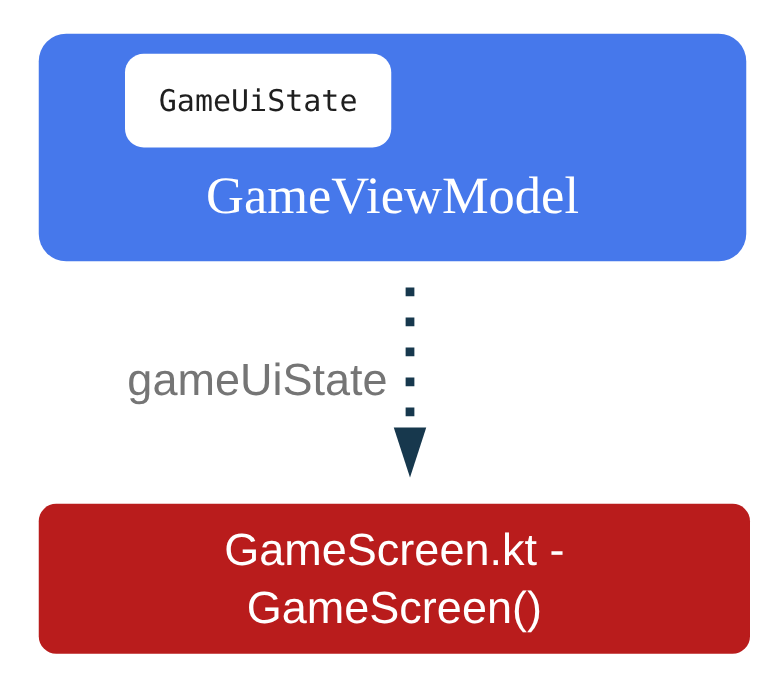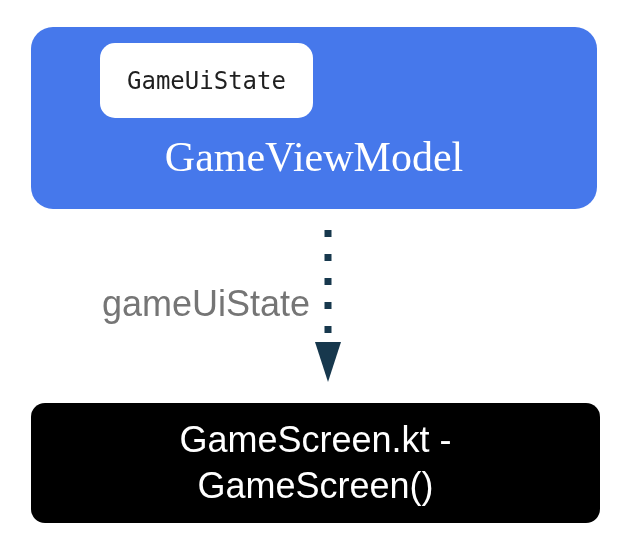--- a/index.html
+++ b/index.html
@@ -87,21 +87,21 @@
     fill: #17384D;
   }
 
   
   .screen-box {
     position: absolute;
     left: 31px;
     top: 403px;
     width: 569px;
     height: 120px;
-    background: #000000;
+    background: #b91c1c;
     border-radius: 14px;
     display: flex;
     align-items: center;
     justify-content: center;
   }
   .screen-label {
     font-size: 36px;
     line-height: 46px;
     color: #ffffff;
     text-align: center;

